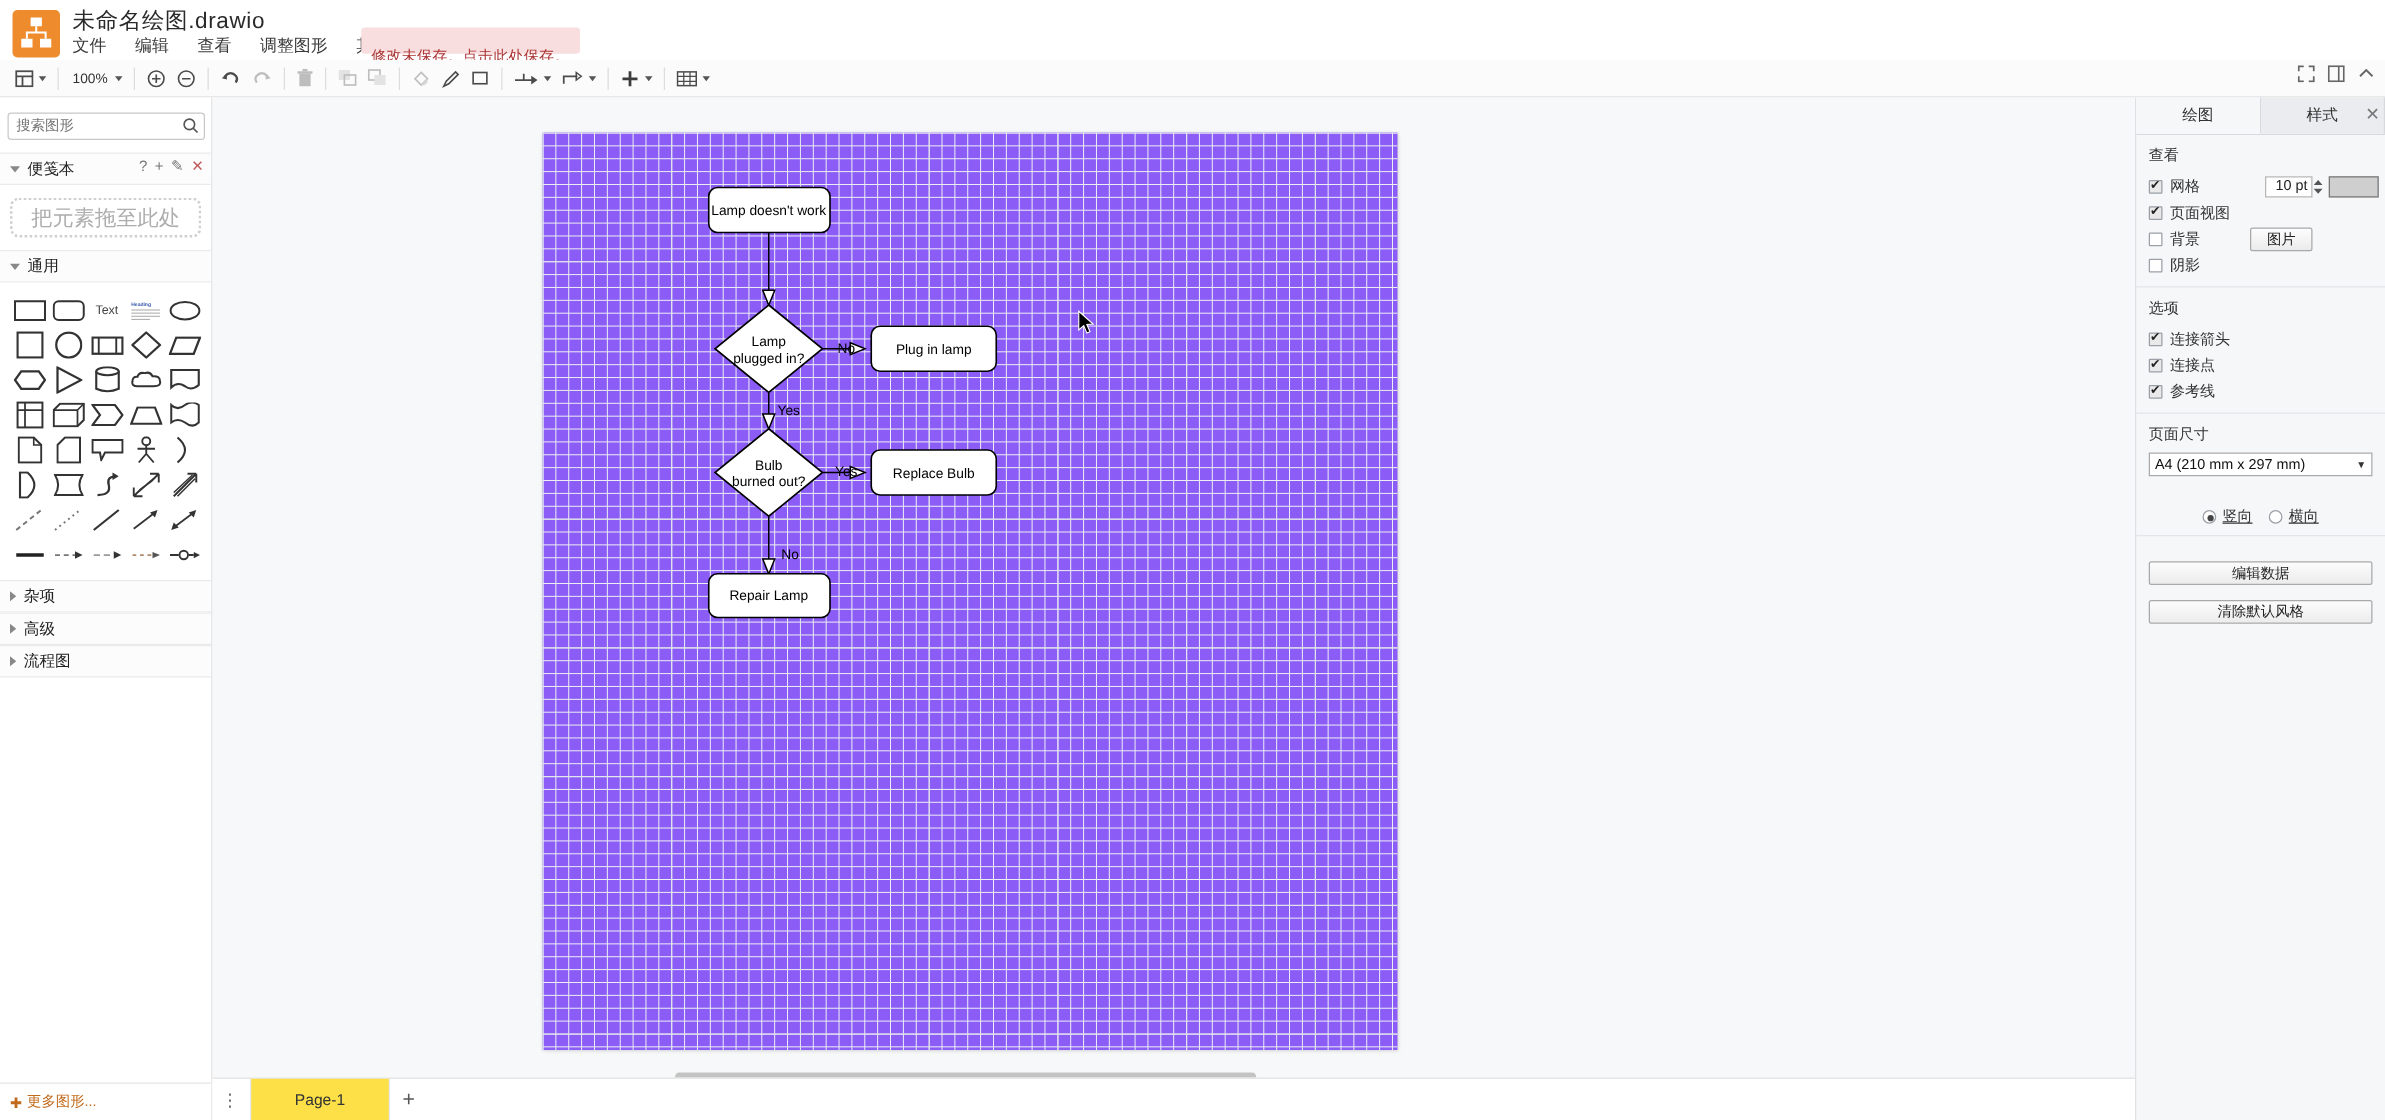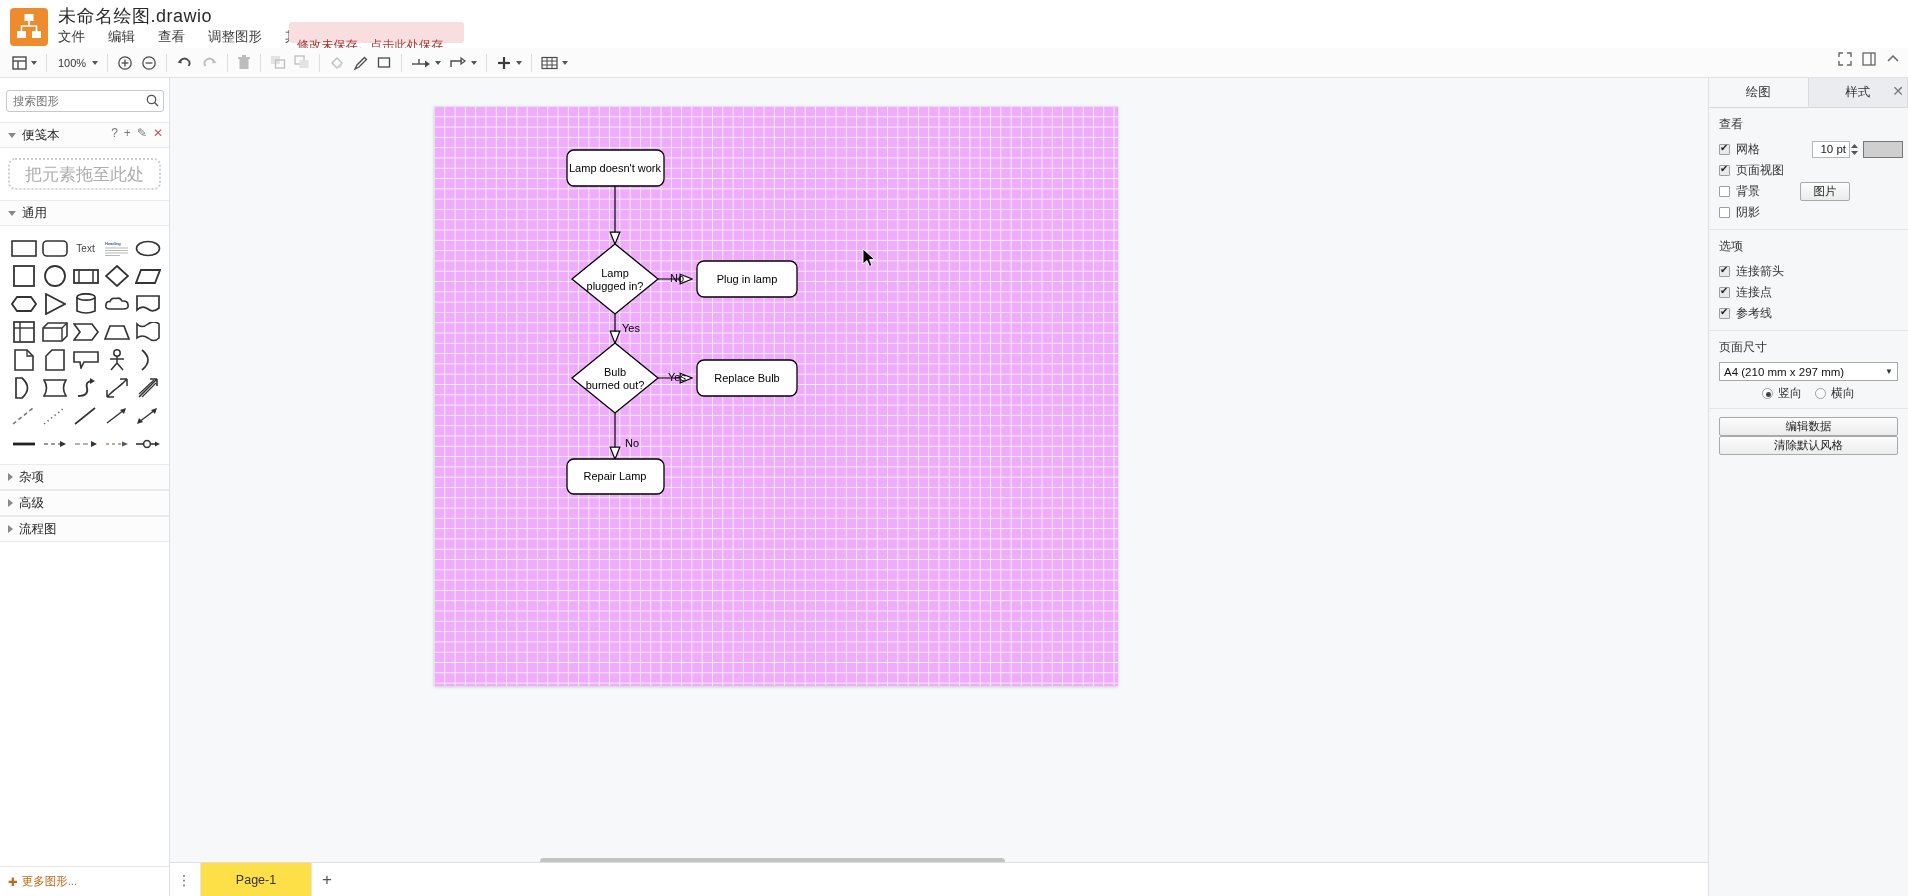--- a/index.html
+++ b/index.html
@@ -47,21 +47,21 @@
   .hdricons .xicn { color:#c05a5a; }
 
   .scratchpad { margin:10px 8px; height:32px; border:2px dotted #cfcfcf; border-radius:7px;
                 display:flex; align-items:center; justify-content:center; color:#adadad; font-size:17px; }
 
   .shapegrid { padding:8px 0 6px 8px; display:flex; flex-wrap:wrap; width:170px; }
   .shapecell { width:31px; height:28px; display:flex; align-items:center; justify-content:center; }
 
   
   .canvasarea { position:absolute; left:170px; top:78px; width:1538px; height:818px; background:#f7f8fa; overflow:hidden; }
-  .pagesheet { position:absolute; left:264px; top:28px; width:684px; height:580px; background:#f0abfc;
+  .pagesheet { position:absolute; left:264px; top:28px; width:684px; height:734px; background:#8b5cf6;
                box-shadow:0 1px 3px rgba(0,0,0,.18); }
   .gridsmall { position:absolute; inset:0;
       background-image:
         linear-gradient(to right, #eef0f3 1px, transparent 1px),
         linear-gradient(to bottom, #eef0f3 1px, transparent 1px);
       background-size:10.3px 10.3px; }
   .gridbig { position:absolute; inset:0;
       background-image:
         linear-gradient(to right, #dfe3e8 1px, transparent 1px),
         linear-gradient(to bottom, #dfe3e8 1px, transparent 1px);
@@ -96,24 +96,24 @@
   .cbx.checked:after { content:"✔"; position:absolute; left:0px; top:-3px; font-size:10px; color:#222; }
   .numfield { position:absolute; right:58px; width:38px; height:17px; border:1px solid #b6b6b6; background:#fff;
               font-size:11.5px; text-align:right; padding-right:3px; line-height:15px; color:#222; }
   .spin { position:absolute; right:49px; width:9px; height:17px; display:flex; flex-direction:column; justify-content:center; align-items:center; color:#555; font-size:6px; line-height:6px; }
   .colorswatch { position:absolute; right:5px; width:40px; height:17px; border:1px solid #777; background:#cfcfcf; }
   .smallbtn { height:19px; min-width:50px; border:1px solid #a9a9a9; background:linear-gradient(#fdfdfd,#ebebeb);
               font-size:11.5px; color:#222; display:flex; align-items:center; justify-content:center; border-radius:2px; }
   .selectbox { width:100%; height:19px; border:1px solid #a9a9a9; background:#fff; font-size:11.5px; color:#111;
                display:flex; align-items:center; padding:0 4px; position:relative; }
   .selectbox .sc { position:absolute; right:4px; font-size:8px; color:#333; }
-  .radiorow { display:flex; align-items:center; gap:5px; margin-top:4px; font-size:12px; color:#333; justify-content:center; }
+  .radiorow { display:flex; align-items:center; gap:5px; margin-top:24px; font-size:12px; color:#333; justify-content:center;text-decoration:underline; }
   .rad { width:11px; height:11px; border-radius:50%; border:1px solid #9aa0a6; background:#fff; position:relative; }
   .rad.sel:after { content:""; position:absolute; left:2.5px; top:2.5px; width:5px; height:5px; border-radius:50%; background:#444; }
-  .wbtn { width:100%; height:19px; margin-top:0; border:1px solid #a9a9a9; background:linear-gradient(#fcfcfc,#ececec);
+  .wbtn { width:100%; height:19px; margin-top:12px; border:1px solid #a9a9a9; background:linear-gradient(#fcfcfc,#ececec);
           font-size:11.5px; color:#222; display:flex; align-items:center; justify-content:center; border-radius:2px; }
   .moreshapes { position:absolute; left:0; bottom:0; width:170px; height:30px; background:#fff; border-top:1px solid #e5e5e5;
                 display:flex; align-items:center; padding-left:8px; font-size:11.5px; color:#c26a1b; }
 </style>
 </head>
 <body>
 
 <div class="header">
   <div class="applogo">
     <svg width="38" height="38" viewBox="0 0 38 38">

